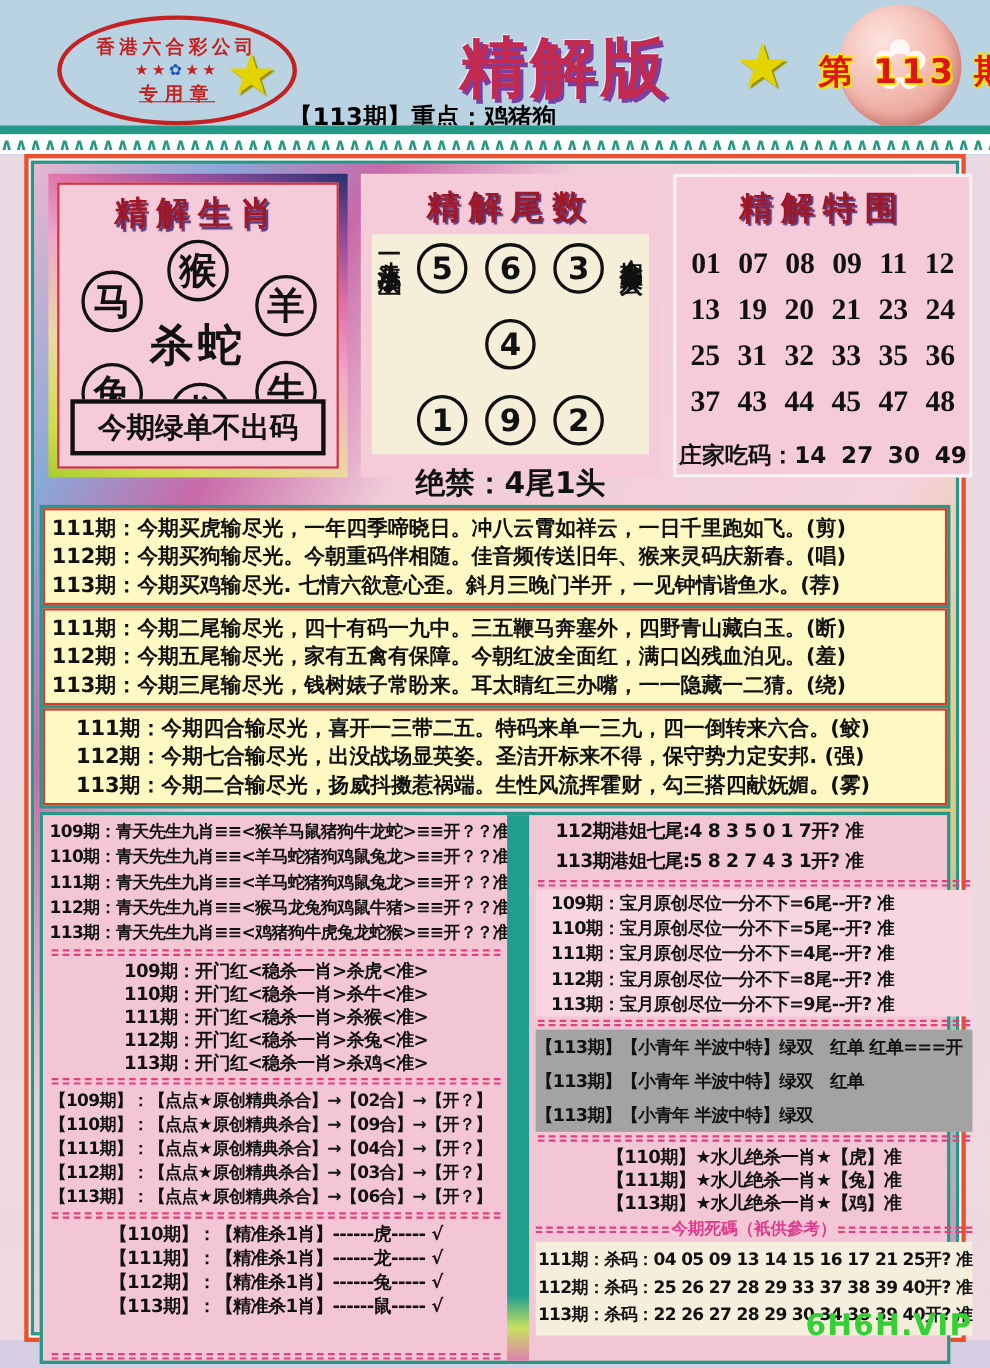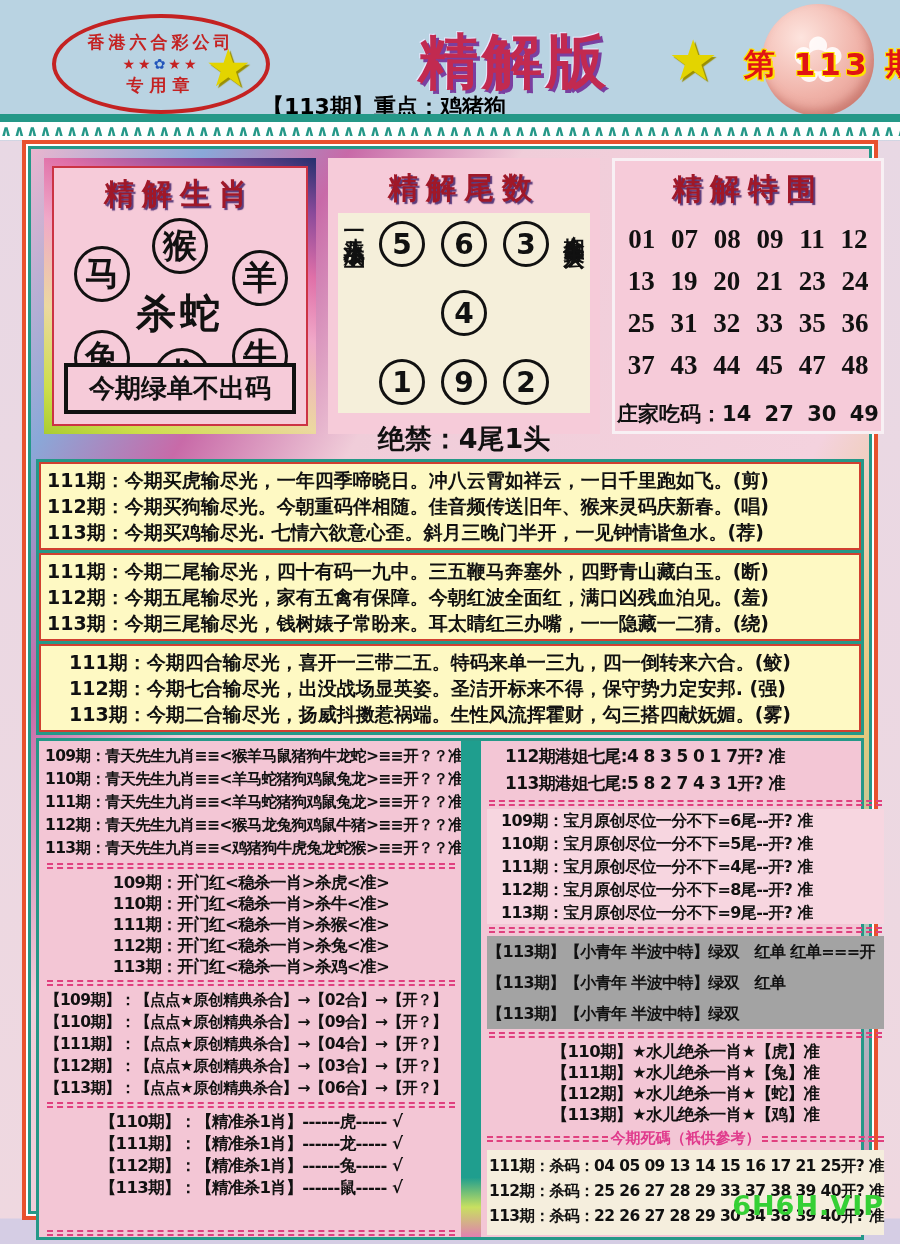--- a/index.html
+++ b/index.html
@@ -7,21 +7,21 @@
   #page { position:relative; width:900px; height:1244px; overflow:hidden;
     background:linear-gradient(180deg,#b9d3e2 0px,#b9d3e2 140px,#e8d8e4 141px,#efd8e0 1218px,#d5cde4 1219px,#d5cde4 1244px); }
 
   
   .stamp { position:absolute; left:52px; top:14px; width:218px; height:100px;
     border:4px solid #c42222; border-radius:50%; color:#c42222; text-align:center;
     display:flex; flex-direction:column; justify-content:center; gap:2px; background:transparent; }
   .stamp-l1 { font-size:17px; font-weight:bold; letter-spacing:4px; }
   .stamp-stars { font-size:14px; font-weight:bold; letter-spacing:3px; }
   .stamp-stars .flower { color:#2255bb; }
-  .stamp-l2 { font-size:17px; font-weight:bold; letter-spacing:6px; }
+  .stamp-l2 { font-size:17px; font-weight:bold; letter-spacing:6px;text-decoration:underline; }
   .star { position:absolute; color:#e3d400; text-shadow:2px 2px 1px #9a8f00; }
   .star1 { left:205px; top:38px; font-size:52px; }
   .star2 { left:668px; top:28px; font-size:56px; }
   .main-title { position:absolute; left:418px; top:22px; font-size:60px; font-weight:bold;
     color:#c22a50; text-shadow:3px 3px 0 #7a3fa0, -1px -1px 0 #e8e8ff; letter-spacing:4px; }
   .sphere { position:absolute; left:762px; top:4px; width:112px; height:112px; border-radius:50%;
     background:radial-gradient(circle at 35% 30%, #fde4de, #f0b2a8 55%, #e29a90 85%);
     box-shadow:inset -4px -6px 10px rgba(180,90,80,.5); display:flex; align-items:center; justify-content:center; }
   .sphere .emblem { font-size:64px; color:rgba(255,255,255,.85); }
   .issue { position:absolute; left:744px; top:44px; font-size:31px; font-weight:bold; color:#e01414;
@@ -250,21 +250,20 @@
           <div class="sep"></div>
           <div class="rblk-b3">
             <div class="ln">【113期】【小青年 半波中特】绿双　红单 红单===开</div>
             <div class="ln">【113期】【小青年 半波中特】绿双　红单</div>
             <div class="ln">【113期】【小青年 半波中特】绿双</div>
           </div>
           <div class="sep"></div>
           <div class="rblk-b4">
             <div class="ln">【110期】★水儿绝杀一肖★【虎】准</div>
             <div class="ln">【111期】★水儿绝杀一肖★【兔】准</div>
-            <div class="ln">【112期】★水儿绝杀一肖★【蛇】准</div>
             <div class="ln">【113期】★水儿绝杀一肖★【鸡】准</div>
           </div>
           <div class="death-sep">
             <div class="dash"></div>
             <div class="death-title">今期死碼（衹供參考）</div>
             <div class="dash"></div>
           </div>
           <div class="rblk-b5">
             <div class="ln">111期：杀码：04 05 09 13 14 15 16 17 21 25开? 准</div>
             <div class="ln">112期：杀码：25 26 27 28 29 33 37 38 39 40开? 准</div>

